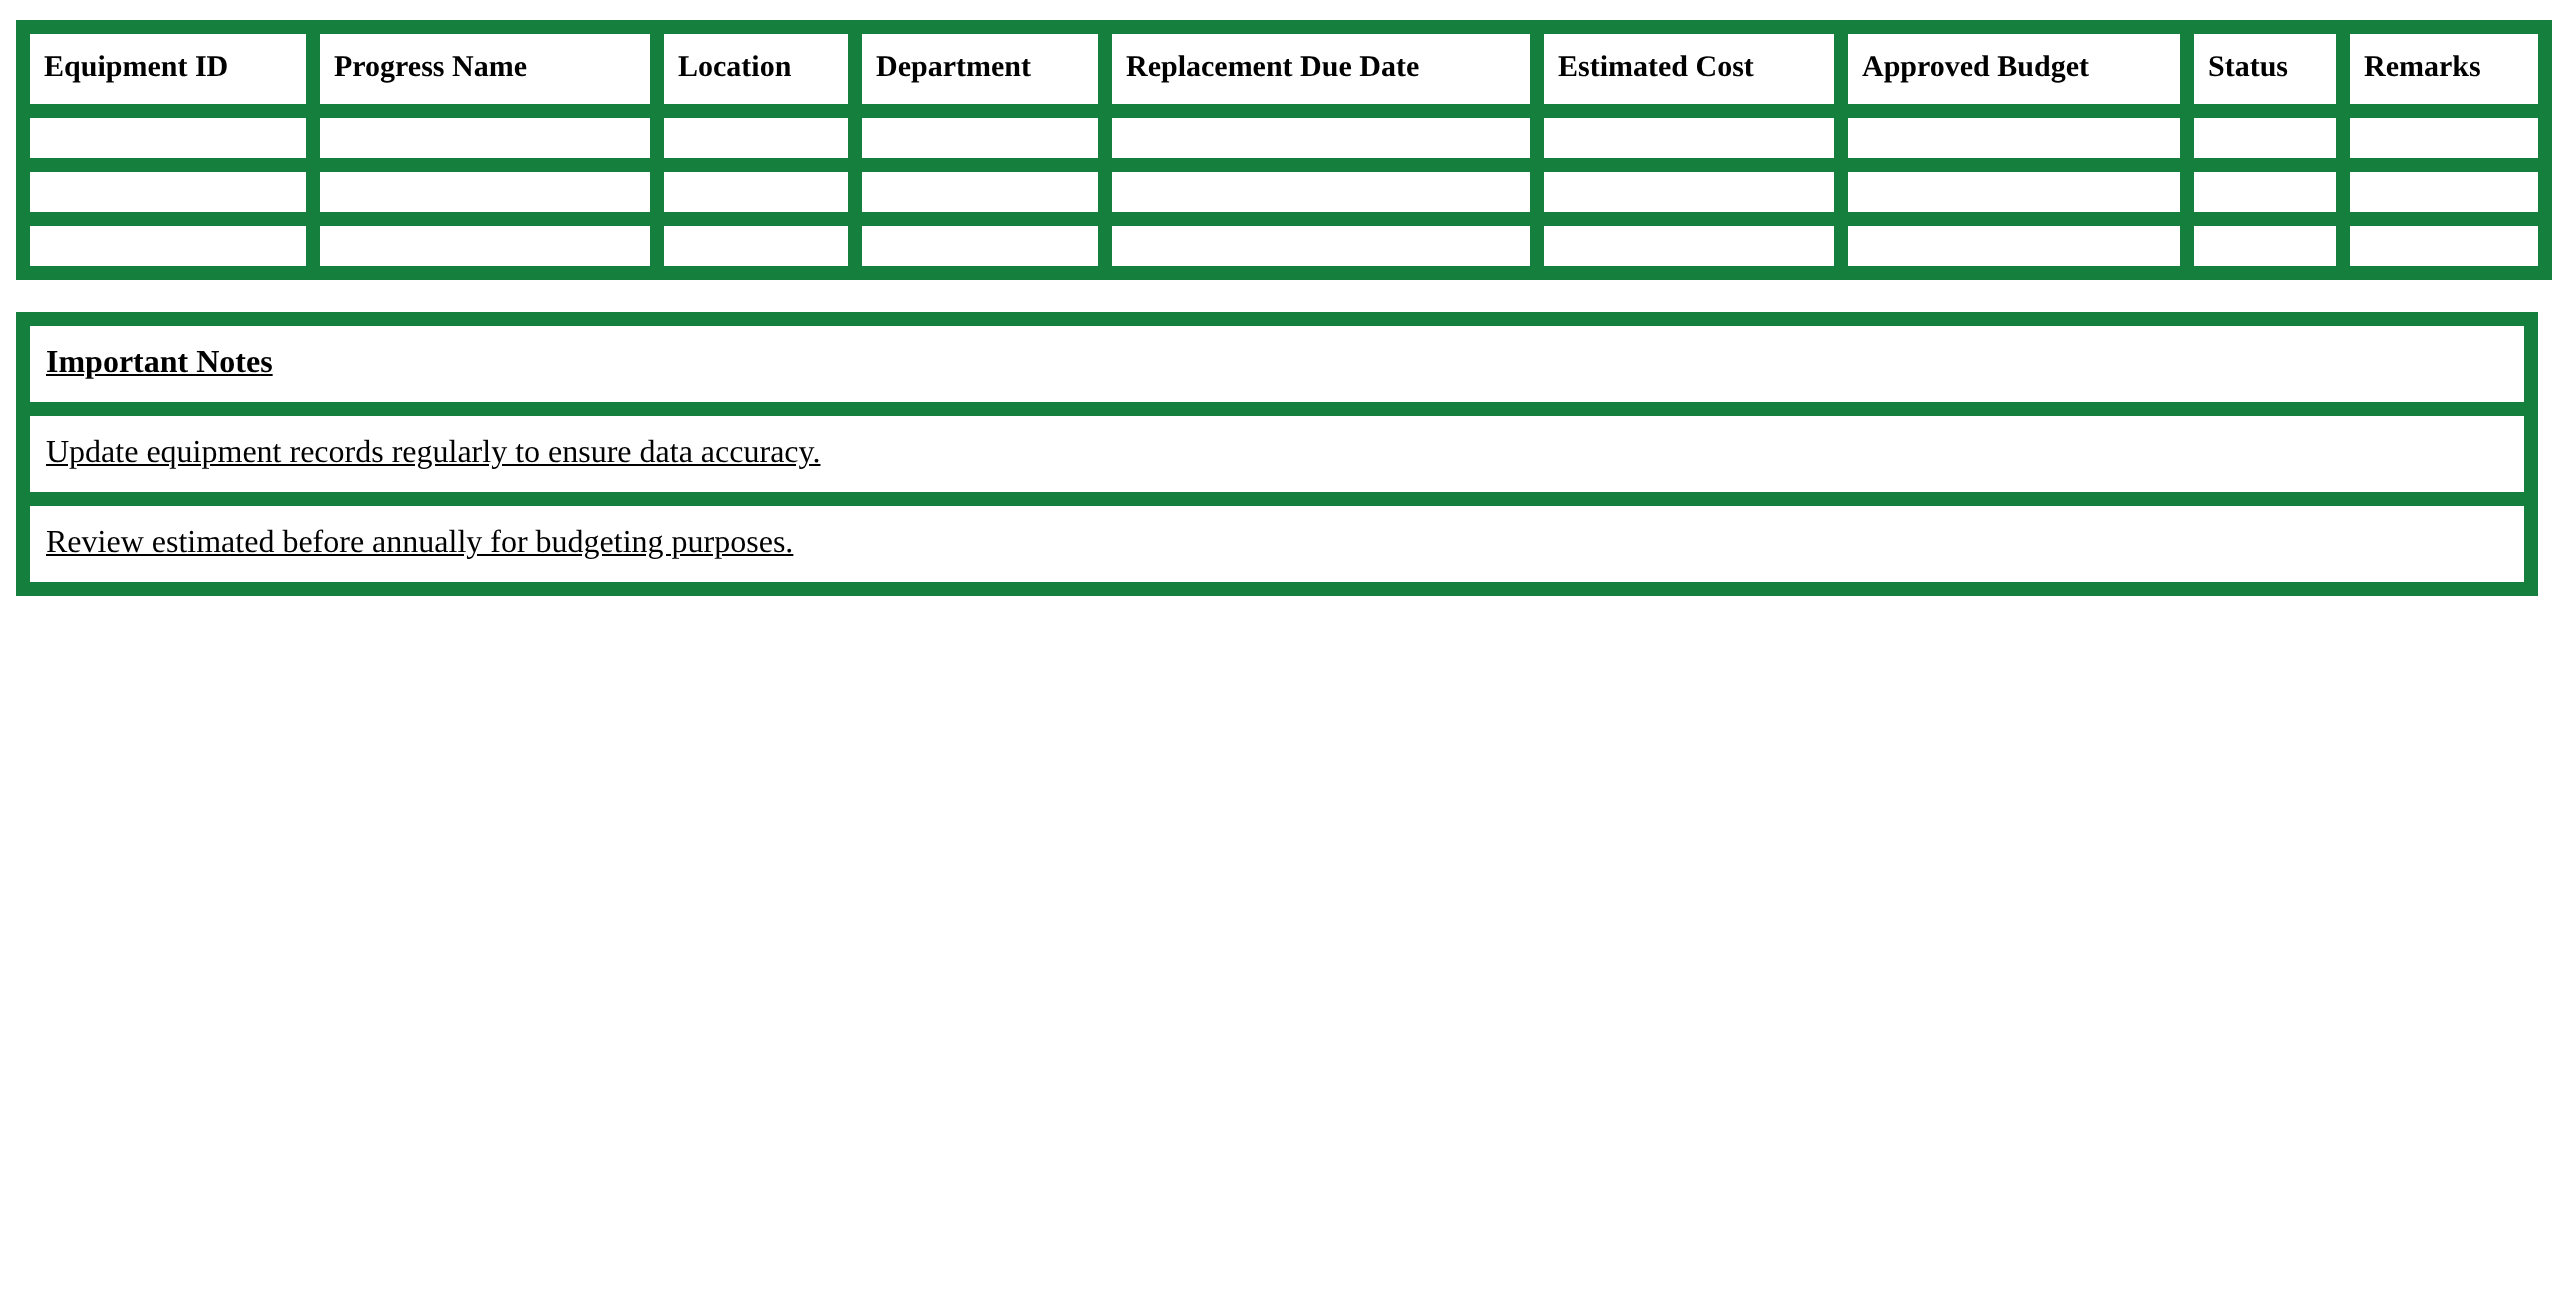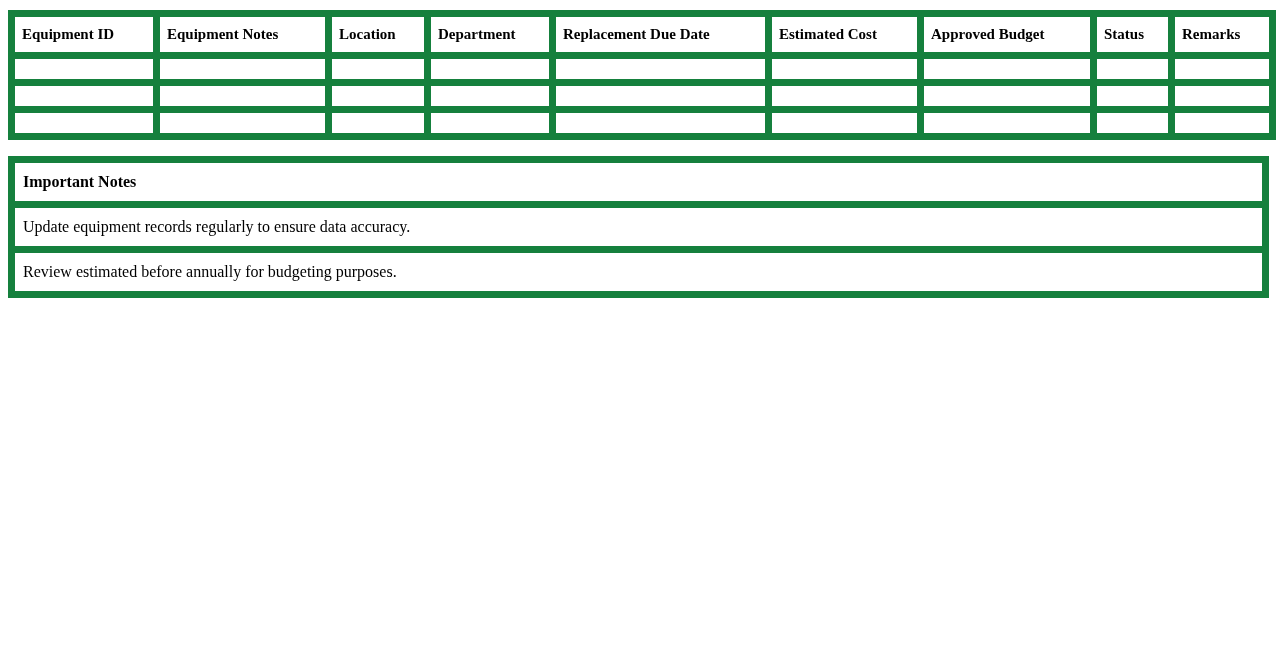--- a/index.html
+++ b/index.html
@@ -48,20 +48,21 @@
   }
   .equipment-table td.empty-cell {
     height: 20px;
     padding: 0 7px;
     font-size: 15px;
   }
   .notes-table th, .notes-table td {
     font-size: 16px;
     padding: 9px 8px;
     line-height: 20px;
+    text-decoration: underline;
   }
   .notes-table th {
     font-weight: bold;
   }
   .notes-table td {
     font-weight: normal;
   }
 </style>
 </head>
 <body>
@@ -74,21 +75,21 @@
     <col style="width:125px">
     <col style="width:216px">
     <col style="width:152px">
     <col style="width:173px">
     <col style="width:78px">
     <col style="width:101px">
   </colgroup>
   <thead>
     <tr>
       <th>Equipment ID</th>
-      <th>Equipment Notes</th>
+      <th>Progress Name</th>
       <th>Location</th>
       <th>Department</th>
       <th>Replacement Due Date</th>
       <th>Estimated Cost</th>
       <th>Approved Budget</th>
       <th>Status</th>
       <th>Remarks</th>
     </tr>
   </thead>
   <tbody>

